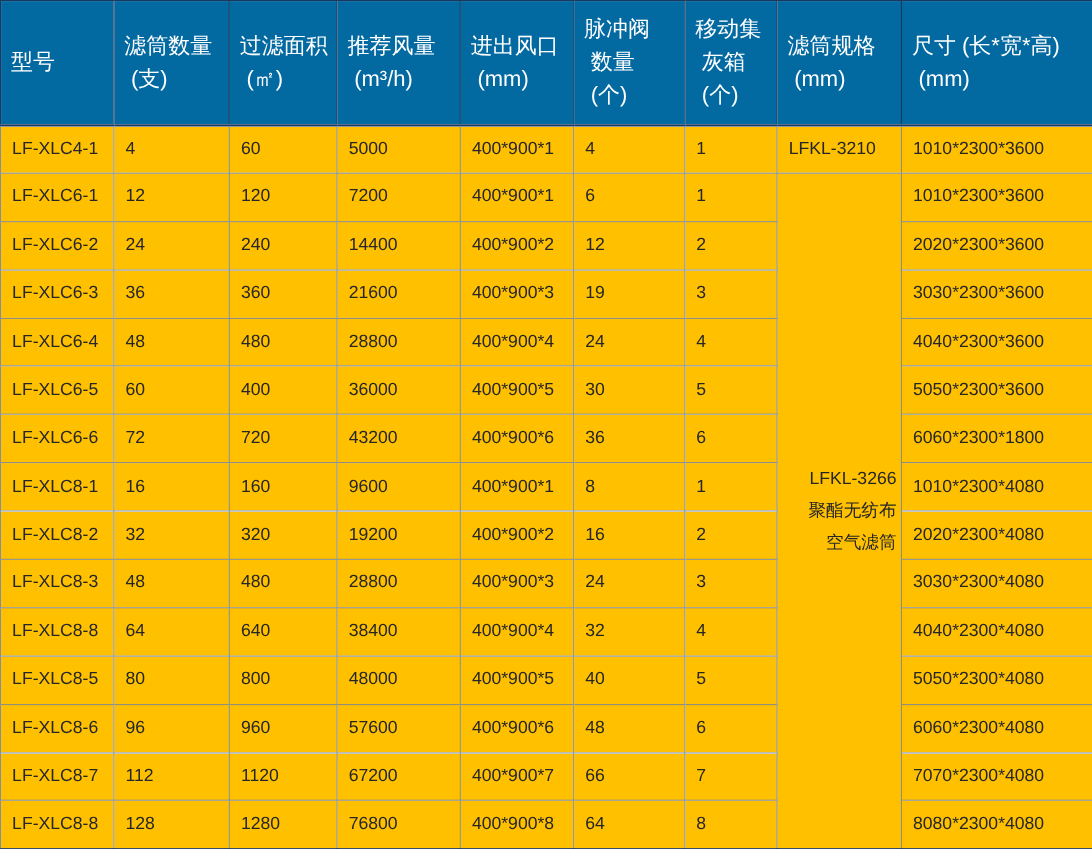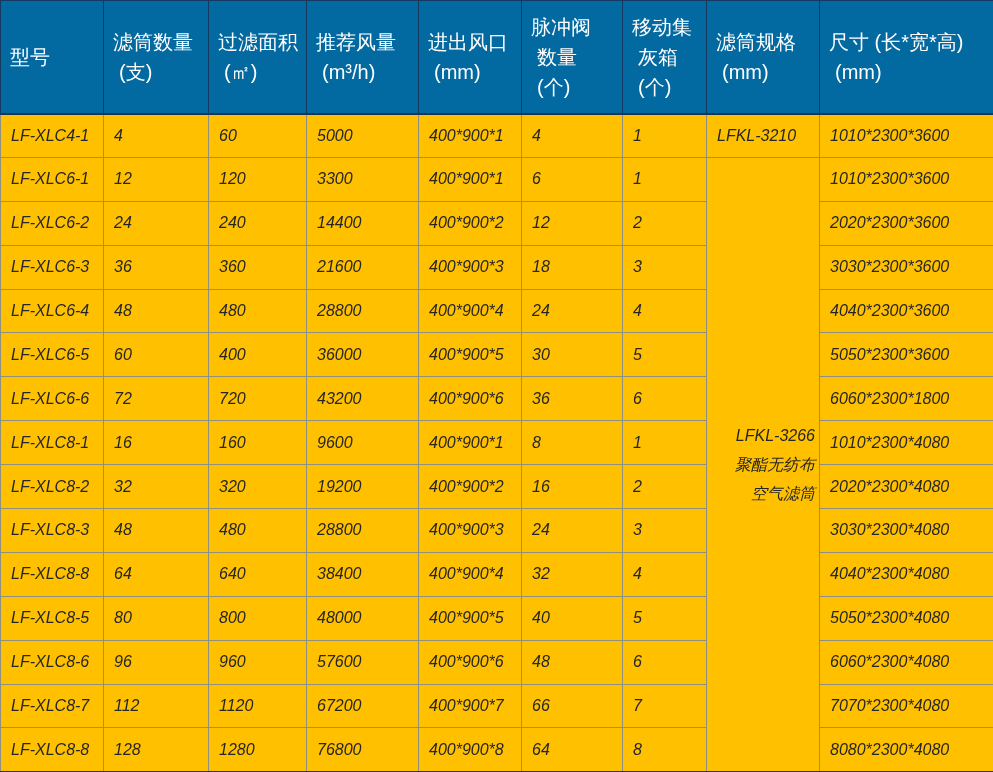--- a/index.html
+++ b/index.html
@@ -31,21 +31,21 @@
     padding: 0 4px 0 9px;
     border: 1px solid #163a5f;
     border-bottom: 2px solid #16365c;
     overflow: hidden;
   }
   .th-line {
     line-height: 30px;
     white-space: nowrap;
   }
   .th-line.unit { padding-left: 6px; }
-  tbody tr { height: 43.9px; font-style: italic; }
+  tbody tr { height: 43.9px; }
   td {
     background: #ffc000;
     color: #262626;
     font-size: 16px;
     text-align: left;
     vertical-align: middle;
     padding: 0 4px 0 10px;
     border: 1px solid #8f8f80;
     white-space: nowrap;
     overflow: hidden;
@@ -121,21 +121,21 @@
         <td>400*900*1</td>
         <td>4</td>
         <td>1</td>
         <td>LFKL-3210</td>
         <td>1010*2300*3600</td>
       </tr>
       <tr>
         <td>LF-XLC6-1</td>
         <td>12</td>
         <td>120</td>
-        <td>3300</td>
+        <td>7200</td>
         <td>400*900*1</td>
         <td>6</td>
         <td>1</td>
         <td rowspan="14" class="merged-cell">
           <div>LFKL-3266</div>
           <div>聚酯无纺布</div>
           <div>空气滤筒</div>
         </td>
         <td>1010*2300*3600</td>
       </tr>
@@ -148,21 +148,21 @@
         <td>12</td>
         <td>2</td>
         <td>2020*2300*3600</td>
       </tr>
       <tr>
         <td>LF-XLC6-3</td>
         <td>36</td>
         <td>360</td>
         <td>21600</td>
         <td>400*900*3</td>
-        <td>18</td>
+        <td>19</td>
         <td>3</td>
         <td>3030*2300*3600</td>
       </tr>
       <tr>
         <td>LF-XLC6-4</td>
         <td>48</td>
         <td>480</td>
         <td>28800</td>
         <td>400*900*4</td>
         <td>24</td>

